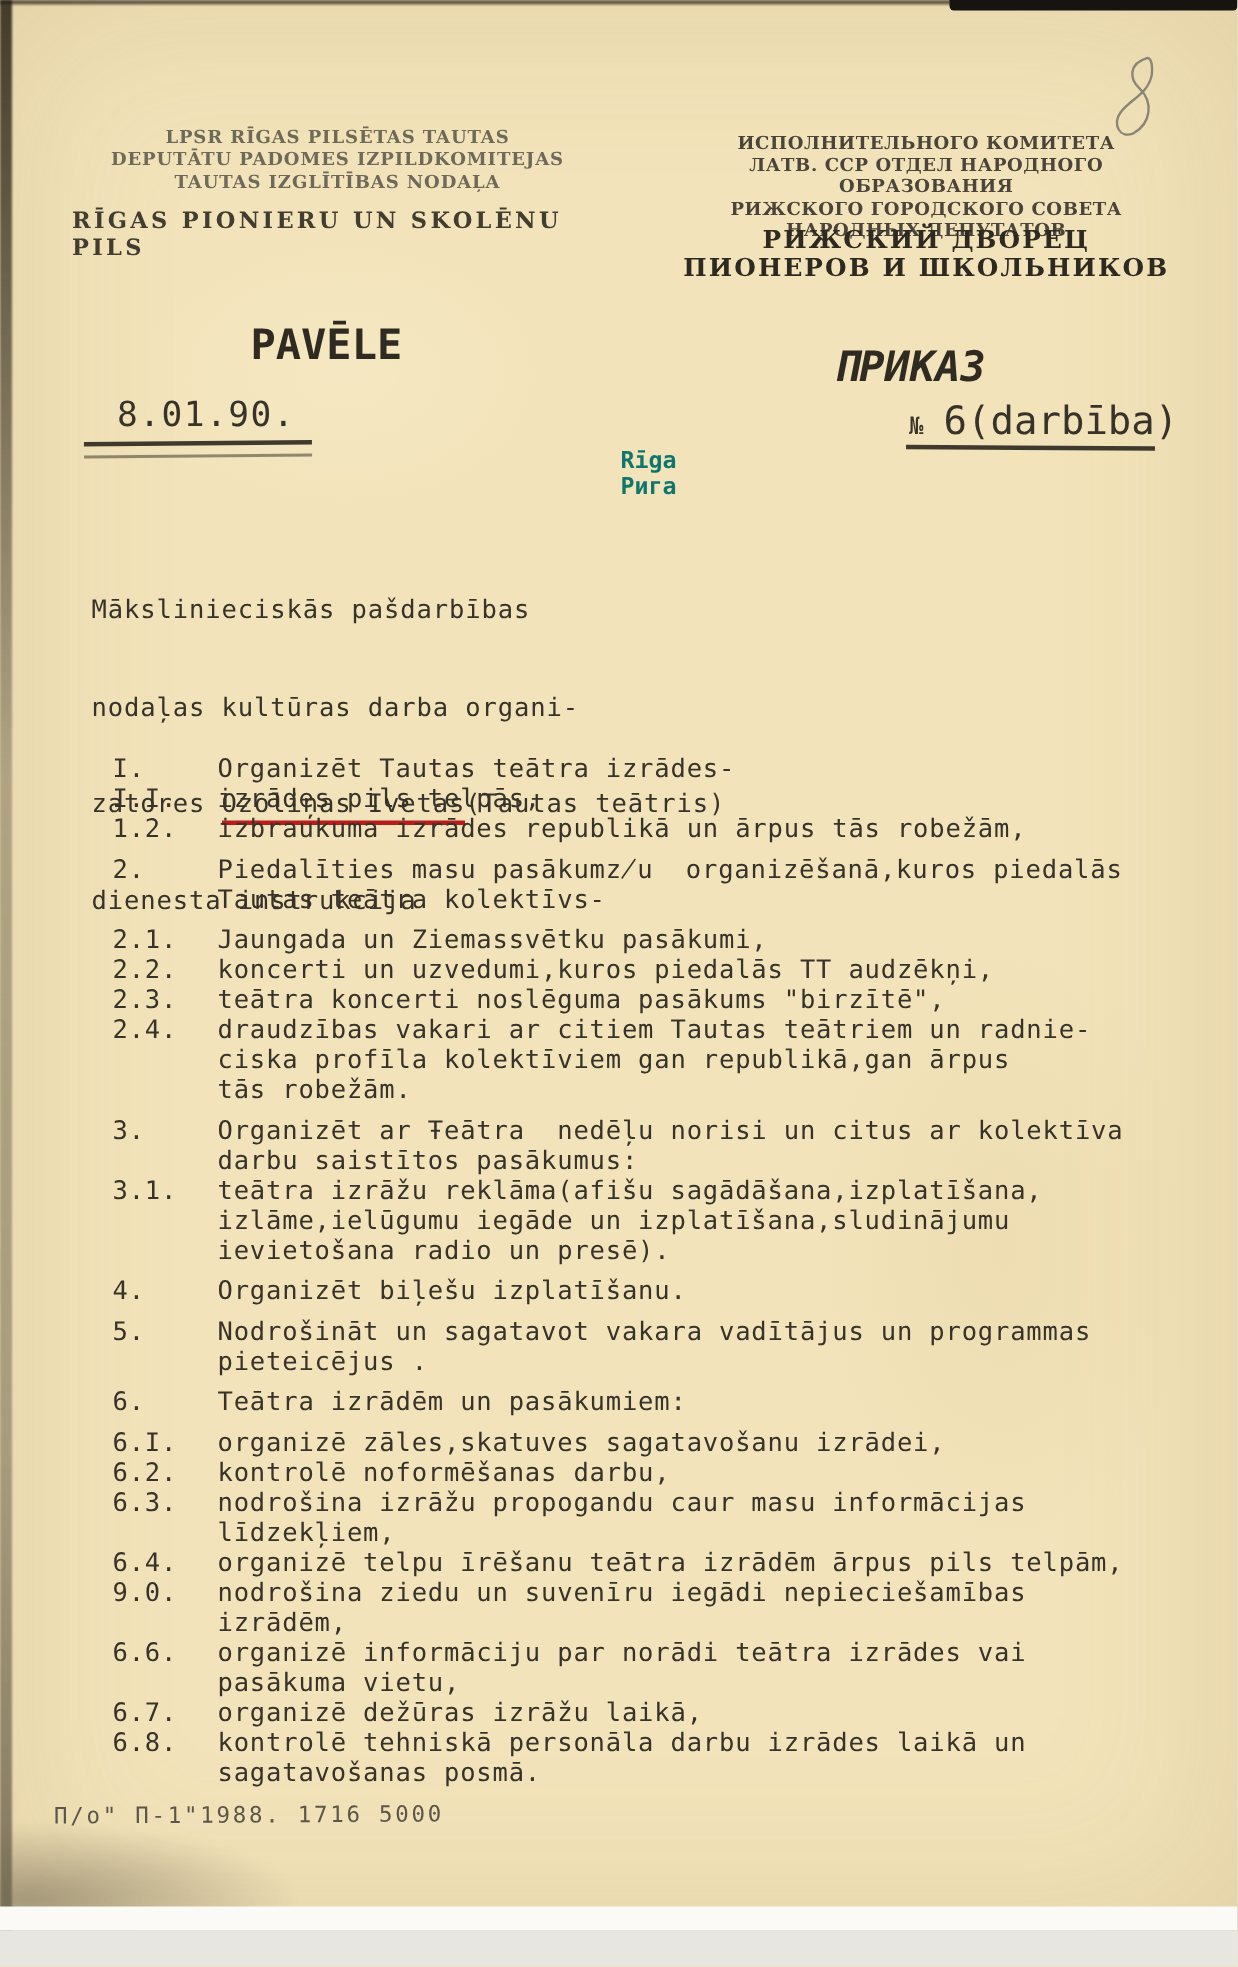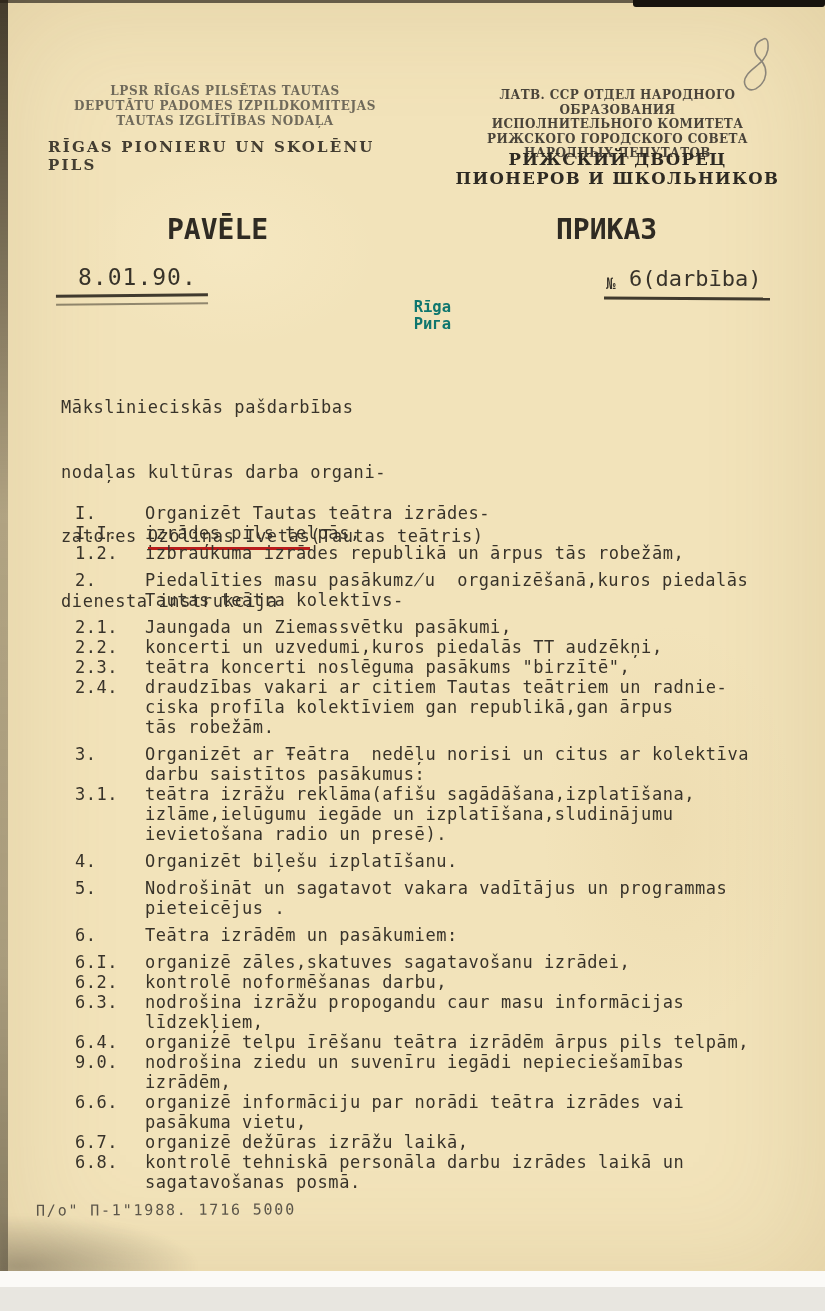--- a/index.html
+++ b/index.html
@@ -34,27 +34,27 @@
     font-size:15px;letter-spacing:2.2px;color:#433d31;}
   .org-right{position:absolute;left:445px;top:88px;width:345px;text-align:center;
     font-family:"DejaVu Serif","Liberation Serif",serif;font-weight:bold;
     font-size:12px;line-height:14.5px;color:#4a443a;letter-spacing:.4px;}
   .org-right-name{position:absolute;left:445px;top:150px;width:345px;text-align:center;
     font-family:"DejaVu Serif","Liberation Serif",serif;font-weight:bold;
     font-size:16.5px;line-height:19px;letter-spacing:1.4px;color:#2e2a22;}
 
   
   .title-lv{position:absolute;left:167px;top:213px;font-size:28px;font-weight:bold;color:#2f2b23;}
-  .title-ru{position:absolute;left:556px;top:213px;font-size:28px;font-weight:bold;color:#2f2b23;}
+  .title-ru{position:absolute;left:556px;top:228px;font-size:28px;font-weight:bold;color:#2f2b23;font-style:italic;}
 
   .date{position:absolute;left:78px;top:264px;font-size:23px;letter-spacing:1px;color:#38332a;}
   .date-underline{position:absolute;left:56px;top:294px;width:152px;height:6px;
     border-top:3px solid #403a2e;border-bottom:2px solid rgba(64,58,46,.55);transform:rotate(-.5deg);}
   .numero{position:absolute;left:606px;top:274px;font-size:16px;color:#38332a;}
-  .number{position:absolute;left:629px;top:266px;font-size:22px;color:#38332a;}
+  .number{position:absolute;left:629px;top:266px;font-size:26px;color:#38332a;}
   .number-underline{position:absolute;left:604px;top:297px;width:166px;height:3px;background:#403a2e;transform:rotate(.3deg);}
 
   .city{position:absolute;left:311px;top:299px;width:140px;text-align:right;
     font-size:15.5px;line-height:17px;font-weight:bold;color:#0f766e;}
 
   
   .subject{position:absolute;left:61px;top:354px;font-size:17px;line-height:21.5px;letter-spacing:.6px;white-space:pre;}
   .u-name{border-bottom:3px solid #b91c1c;padding-bottom:1px;}
 
   
@@ -84,22 +84,22 @@
   </div>
 
   <div class="org-left">
     <div>LPSR RĪGAS PILSĒTAS TAUTAS</div>
     <div>DEPUTĀTU PADOMES IZPILDKOMITEJAS</div>
     <div>TAUTAS IZGLĪTĪBAS NODAĻA</div>
   </div>
   <div class="org-left-name">RĪGAS PIONIERU UN SKOLĒNU PILS</div>
 
   <div class="org-right">
+    <div>ИСПОЛНИТЕЛЬНОГО КОМИТЕТА</div>
     <div>ЛАТВ. ССР ОТДЕЛ НАРОДНОГО ОБРАЗОВАНИЯ</div>
-    <div>ИСПОЛНИТЕЛЬНОГО КОМИТЕТА</div>
     <div>РИЖСКОГО ГОРОДСКОГО СОВЕТА</div>
     <div>НАРОДНЫХ ДЕПУТАТОВ</div>
   </div>
   <div class="org-right-name">
     <div>РИЖСКИЙ ДВОРЕЦ</div>
     <div>ПИОНЕРОВ И ШКОЛЬНИКОВ</div>
   </div>
 
   <div class="title-lv">PAVĒLE</div>
   <div class="title-ru">ПРИКАЗ</div>

